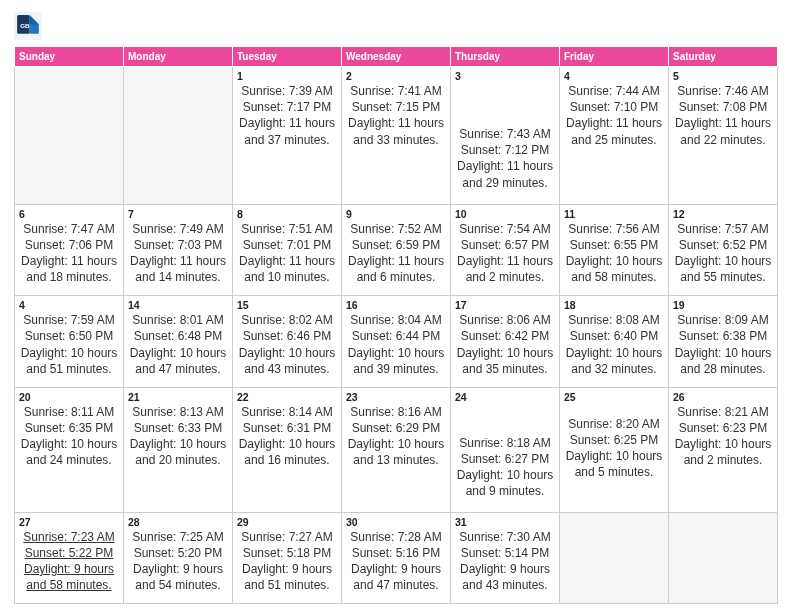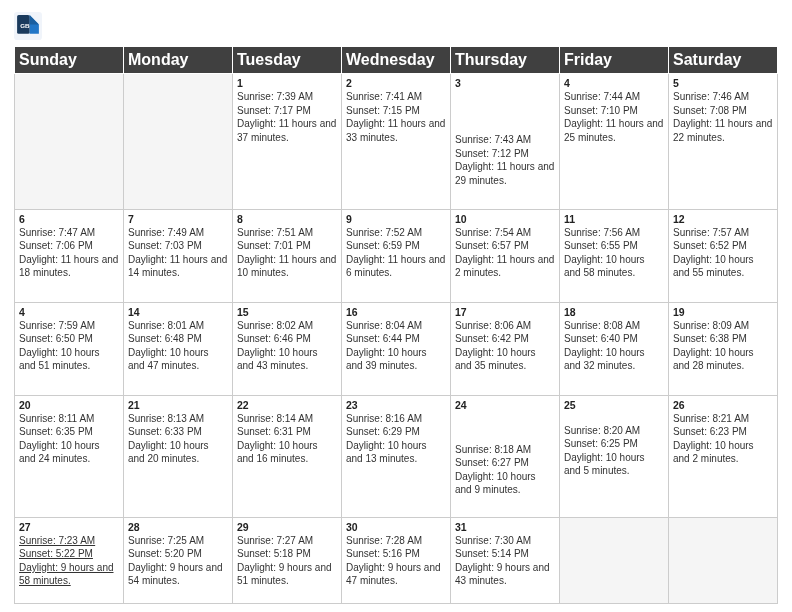--- a/index.html
+++ b/index.html
@@ -53,23 +53,23 @@
       font-size: 14px;
       color: #444;
     }
     .calendar {
       flex: 1;
       border-collapse: collapse;
       width: 100%;
       table-layout: fixed;
     }
     .calendar th {
-      background: #404040;
+      background: #ec4899;
       color: #fff;
-      font-size: 16px;
+      font-size: 10px;
       font-weight: bold;
       padding: 4px 4px;
       border: 1px solid #fff;
       text-align: left;
     }
     .calendar td {
       border: 1px solid #ccc;
       vertical-align: top;
       padding: 3px 4px;
       font-size: 9.5px;
@@ -85,23 +85,24 @@
       height: 70px;
     }
     .day-num {
       font-weight: bold;
       font-size: 10.5px;
       display: block;
       margin-bottom: 1px;
       color: #222;
     }
     .day-info {
-      font-size: 10px;
+      font-size: 12px;
       color: #333;
       line-height: 1.35;
+      text-align: center;
     }
   </style>
 </head>
 <body>
 
 <div class="page">
   <div class="header">
     <div class="logo">
       <svg class="logo-icon" viewBox="0 0 36 36">
         <rect x="0" y="0" width="36" height="36" rx="4" fill="#f0f4fa"></rect>

